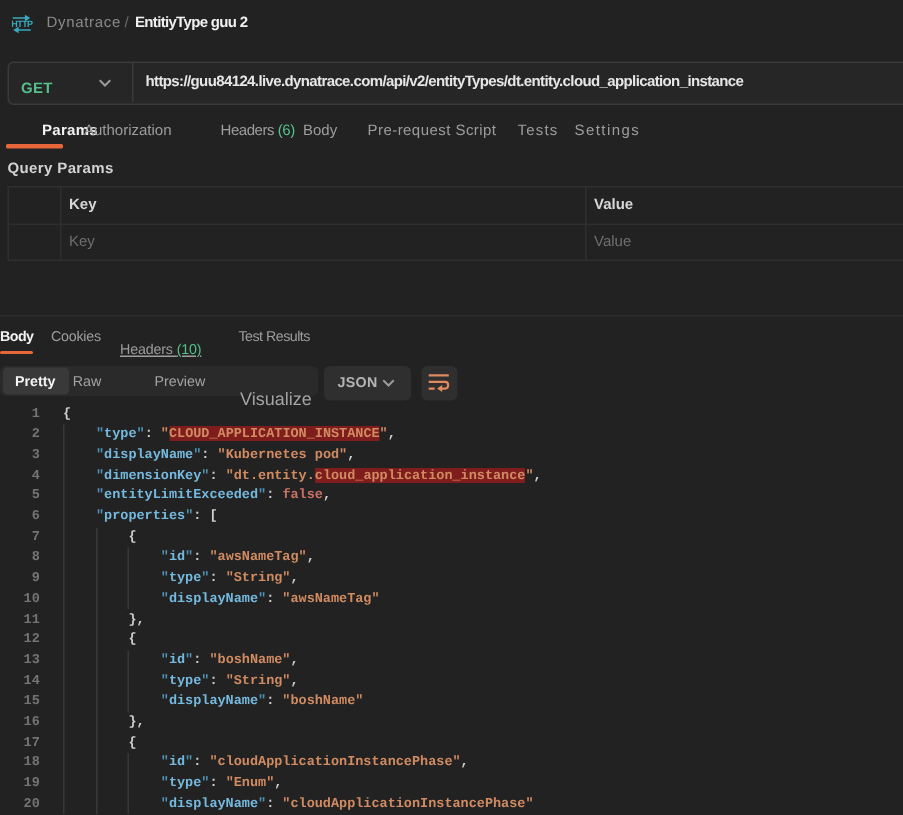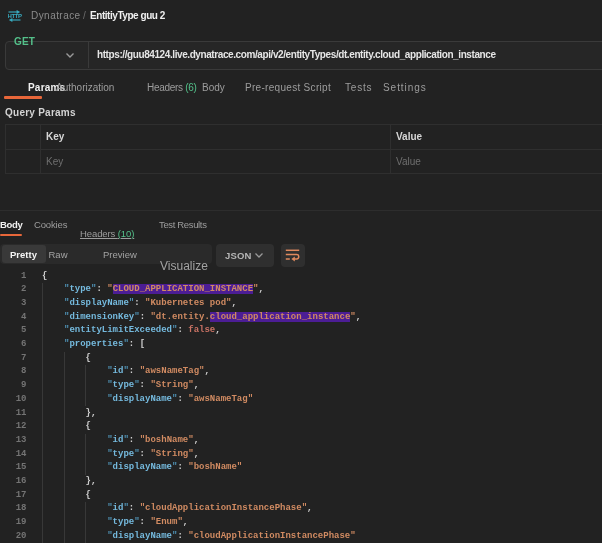--- a/index.html
+++ b/index.html
@@ -12,41 +12,41 @@
   
   .cl{position:absolute;left:0;width:602px;font-family:"Liberation Mono",monospace;
       font-size:9px;font-weight:700;height:13.70px;line-height:13.70px;white-space:pre;}
   .ln{position:absolute;left:0;top:0;width:26.5px;text-align:right;color:#747474;font-weight:700;}
   .cd{position:absolute;top:0;}
   .p{color:#cfcfcf;}
   .q{color:#4f92b5;}
   .k{color:#75bade;}
   .s{color:#d18b62;}
   .b{color:#c97264;}
-  .hl{background:#4c1d95;}
+  .hl{background:#7f1d1d;}
   .guide{position:absolute;width:1px;background:#383838;}
 </style>
 </head>
 <body>
 
 <svg class="abs" style="left:8px;top:8.5px" width="14" height="14" viewBox="0 0 14 14">
   <g stroke="#38abc0" fill="none" stroke-width="1.15">
     <path d="M0.5 3 H9"></path>
     <path d="M12.5 11 H4"></path>
   </g>
   <path d="M8.6 0.9 L12.2 3 L8.6 5.1 Z" fill="#38abc0"></path>
   <path d="M4.4 8.9 L0.8 11 L4.4 13.1 Z" fill="#38abc0"></path>
   <text x="6.6" y="9.3" text-anchor="middle" font-family="Liberation Sans,sans-serif" font-size="6" font-weight="700" fill="#38abc0" letter-spacing="-0.4">HTTP</text>
 </svg>
 <div class="t" style="left:31px;top:10px;font-size:10px;color:#8b8b8b;letter-spacing:0.45px;">Dynatrace</div>
 <div class="t" style="left:83px;top:10px;font-size:10px;color:#6b6b6b;">/</div>
 <div class="t" id="bc2" style="left:90px;top:9.5px;font-size:10px;font-weight:700;color:#f0f0f0;letter-spacing:-0.45px;">EntitiyType guu 2</div>
 
 <div class="abs" style="left:5px;top:41px;width:604px;height:27px;background:#262626;border:1px solid #3a3a3a;border-radius:4px;"></div>
-<div class="t" style="left:14px;top:36px;font-size:10px;font-weight:700;color:#54c08a;letter-spacing:0.2px;">GET</div>
+<div class="t" style="left:14px;top:54px;font-size:10px;font-weight:700;color:#54c08a;letter-spacing:0.2px;">GET</div>
 <svg class="abs" style="left:65px;top:52px" width="10" height="7" viewBox="0 0 10 7">
   <path d="M1.5 1.5 L5 5 L8.5 1.5" stroke="#9a9a9a" stroke-width="1.4" fill="none"></path>
 </svg>
 <div class="abs" style="left:88px;top:42px;width:1px;height:26px;background:#3a3a3a;"></div>
 <div class="t" id="url" style="left:97px;top:49px;font-size:10px;font-weight:600;color:#e6e6e6;letter-spacing:-0.41px;">https://guu84124.live.dynatrace.com/api/v2/entityTypes/dt.entity.cloud_application_instance</div>
 
 <div class="t" style="left:5px;top:82px;font-size:10px;font-weight:600;color:#f2f2f2;letter-spacing:0.2px;margin-left:23px;">Params</div>
 <div class="abs" style="left:4px;top:96.4px;width:38px;height:2.2px;background:#e8673a;border-radius:1px;"></div>
 <div class="t gray" style="left:56px;top:82px;font-size:10px;">Authorization</div>
 <div class="t gray" style="left:131px;top:82px;font-size:10px;letter-spacing:-0.3px;padding-left:16px;">Headers <span class="green">(6)</span></div>

